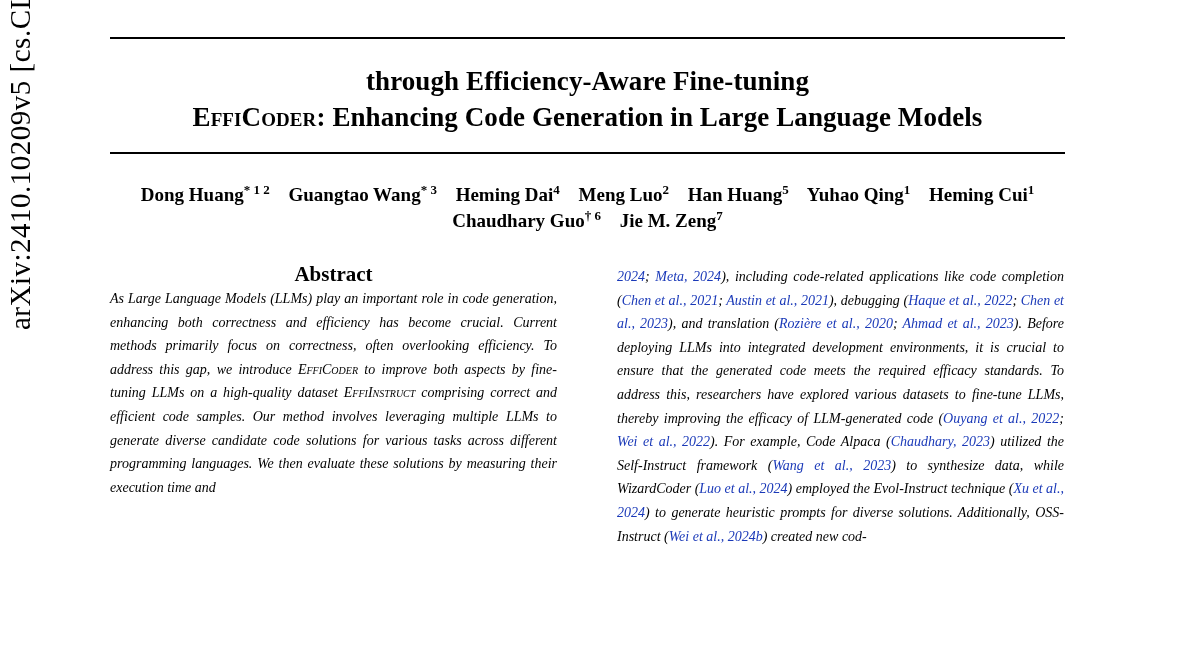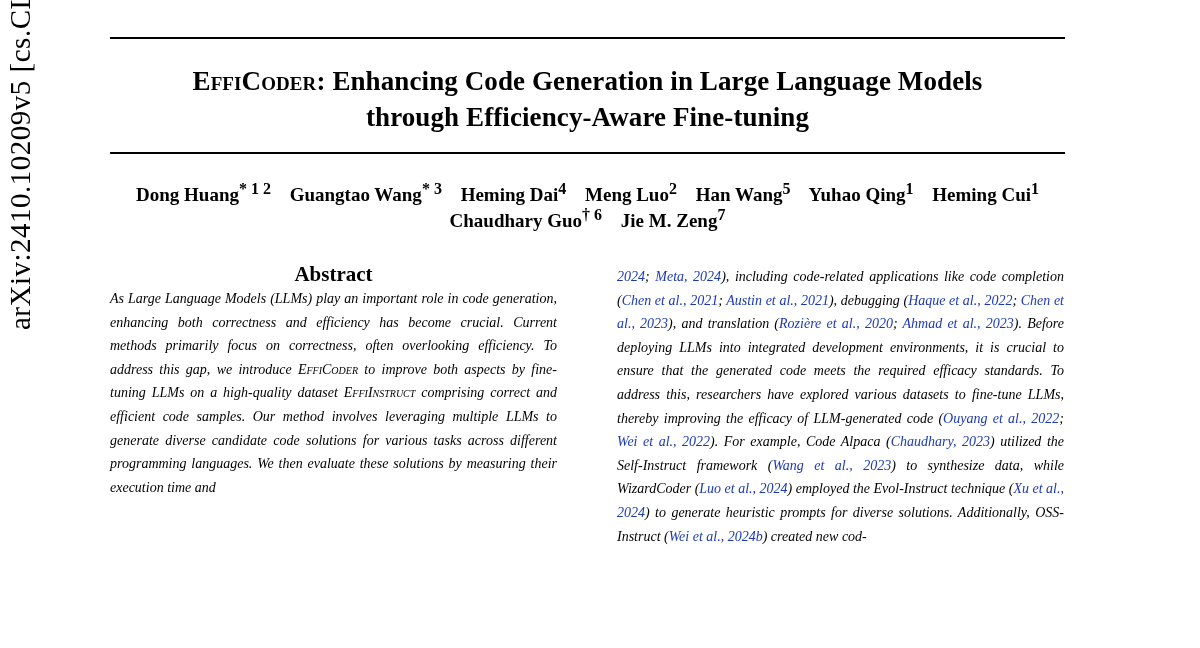--- a/index.html
+++ b/index.html
@@ -60,21 +60,21 @@
 
   .authors {
     margin-top: 28px;
     text-align: center;
     font-size: 19px;
     font-weight: bold;
     line-height: 26px;
   }
   .authors .sep { display: inline-block; width: 14px; }
   sup {
-    font-size: 16px;
+    font-size: 13px;
     font-weight: bold;
     vertical-align: super;
     line-height: 0;
   }
 
   .columns {
     margin-top: 28px;
     display: flex;
     gap: 60px;
   }
@@ -108,33 +108,33 @@
 </head>
 <body>
 
 <div class="arxiv-stamp">arXiv:2410.10209v5  [cs.CL]  16 Jun 2025</div>
 
 <div class="page">
 
   <div class="rule rule-top"></div>
 
   <div class="title">
+    <div>through Efficiency-Aware Fine-tuning</div>
     <div><span class="smallcaps">EffiCoder</span><span>: Enhancing Code Generation in Large Language Models</span></div>
-    <div>through Efficiency-Aware Fine-tuning</div>
   </div>
 
   <div class="rule rule-bottom"></div>
 
   <div class="authors">
     <div>
       <span><span>Dong Huang</span><sup>* 1 2</sup></span><span class="sep"></span>
       <span><span>Guangtao Wang</span><sup>* 3</sup></span><span class="sep"></span>
       <span><span>Heming Dai</span><sup>4</sup></span><span class="sep"></span>
       <span><span>Meng Luo</span><sup>2</sup></span><span class="sep"></span>
-      <span><span>Han Wang</span><sup>5</sup></span><span class="sep"></span>
+      <span><span>Han Huang</span><sup>5</sup></span><span class="sep"></span>
       <span><span>Yuhao Qing</span><sup>1</sup></span><span class="sep"></span>
       <span><span>Heming Cui</span><sup>1</sup></span>
     </div>
     <div>
       <span><span>Chaudhary Guo</span><sup>† 6</sup></span><span class="sep"></span>
       <span><span>Jie M. Zeng</span><sup>7</sup></span>
     </div>
   </div>
 
   <div class="columns">

